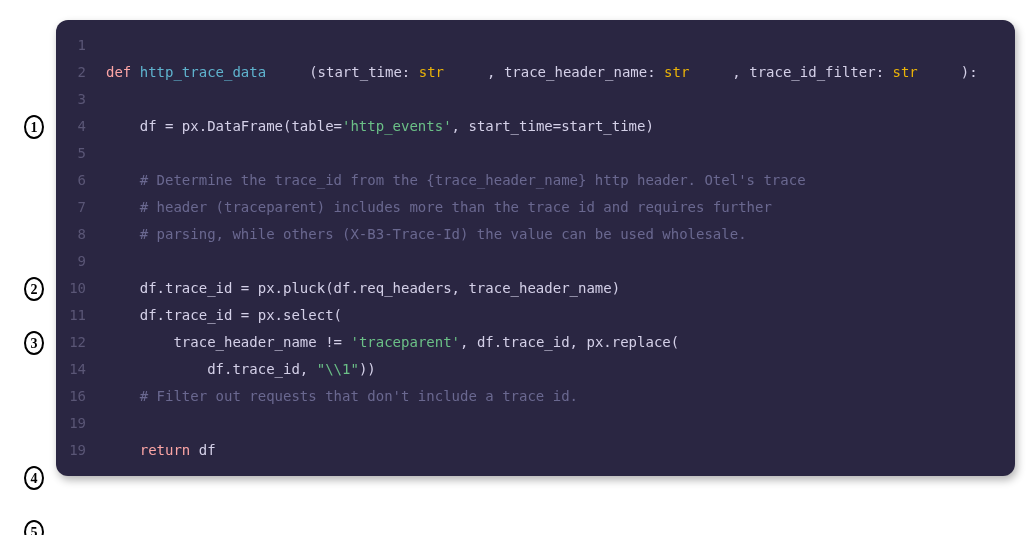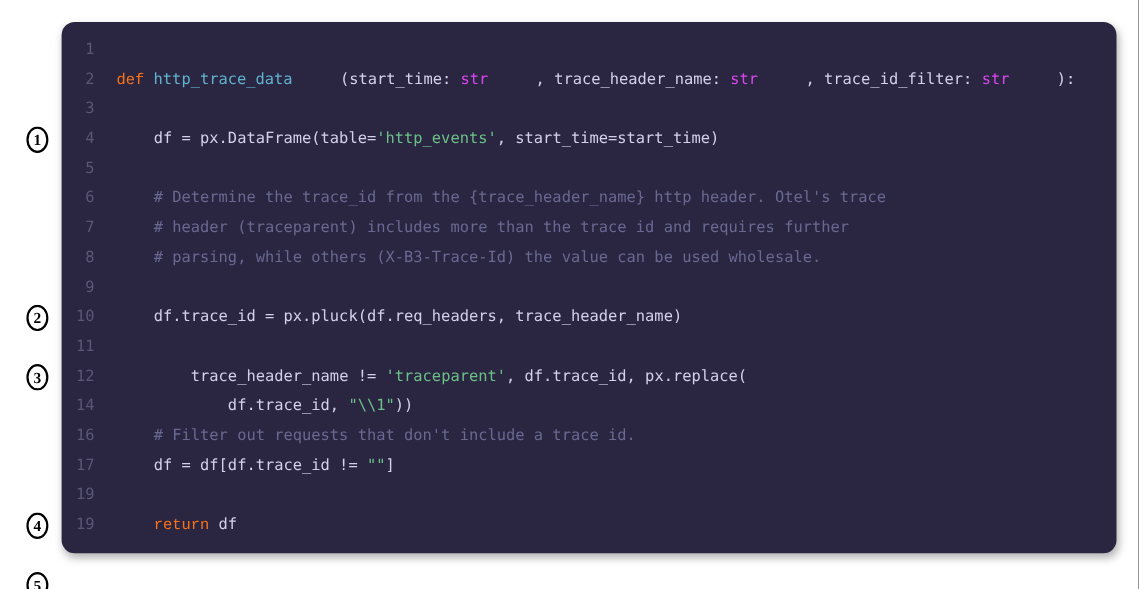--- a/index.html
+++ b/index.html
@@ -57,23 +57,23 @@
       width: 50px;
       text-align: right;
       padding-right: 20px;
       user-select: none;
       flex-shrink: 0;
     }
     .line-content {
       white-space: pre;
       color: #d4d0e8;
     }
-    .kw { color: #f97316; font-family: Liberation Mono, monospace; }
+    .kw { color: #fca5a5; }
     .fn { color: #5fb3ce; margin-top: 24px; }
-    .type { color: #d946ef; }
+    .type { color: #eab308; }
     .str { color: #6bc087; text-align: center; }
     .comment { color: #6a6890; }
     .punct { color: #d4d0e8; margin-left: 43px; }
   </style>
 </head>
 <body>
 
 <div class="container">
   <div class="annotations">
     <div class="annotation"></div>
@@ -158,39 +158,35 @@
     <div class="code-line">
       <span class="line-number">9</span>
       <span class="line-content"></span>
     </div>
     <div class="code-line">
       <span class="line-number">10</span>
       <span class="line-content"><span>    </span><span>df.trace_id = px.pluck(df.req_headers, trace_header_name)</span></span>
     </div>
     <div class="code-line">
       <span class="line-number">11</span>
-      <span class="line-content"><span>    </span></span>
+      <span class="line-content"><span>    </span><span>df.trace_id = px.select(</span></span>
     </div>
     <div class="code-line">
       <span class="line-number">12</span>
       <span class="line-content"><span>        </span><span>trace_header_name != </span><span class="str">'traceparent'</span><span>, df.trace_id, px.replace(</span></span>
     </div>
     <div class="code-line">
       <span class="line-number">14</span>
       <span class="line-content"><span>            </span><span>df.trace_id, </span><span class="str">"\\1"</span><span>))</span></span>
     </div>
     <div class="code-line">
       <span class="line-number">16</span>
       <span class="line-content"><span>    </span><span class="comment"># Filter out requests that don't include a trace id.</span></span>
     </div>
     <div class="code-line">
-      <span class="line-number">17</span>
-      <span class="line-content"><span>    </span><span>df = df[df.trace_id != </span><span class="str">""</span><span>]</span></span>
-    </div>
-    <div class="code-line">
       <span class="line-number">19</span>
       <span class="line-content"></span>
     </div>
     <div class="code-line">
       <span class="line-number">19</span>
       <span class="line-content"><span>    </span><span class="kw">return</span><span> df</span></span>
     </div>
   </div>
 </div>
 

